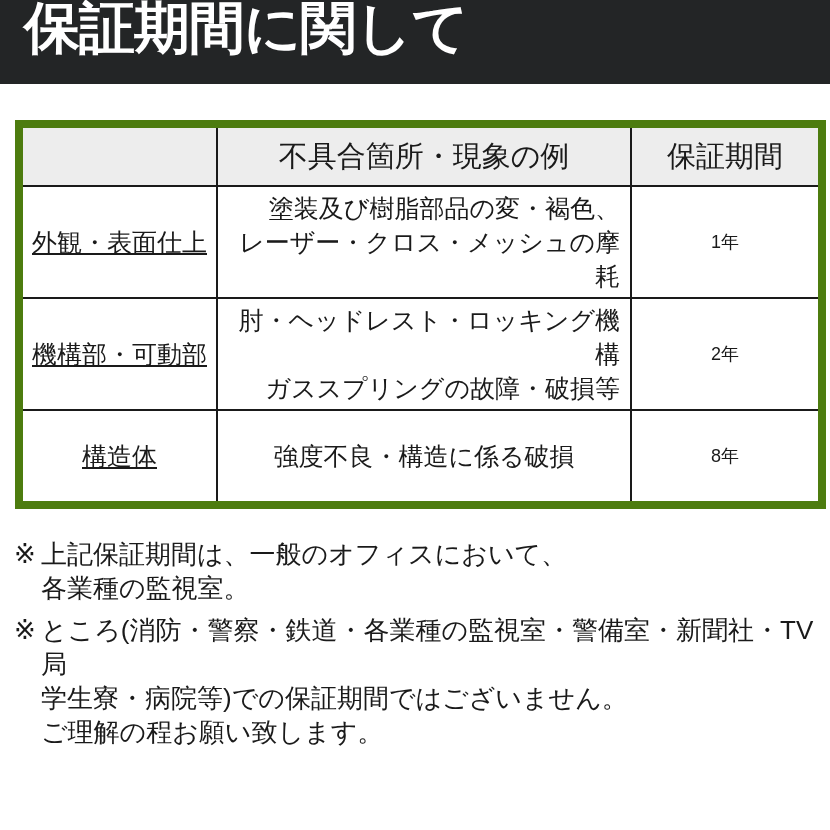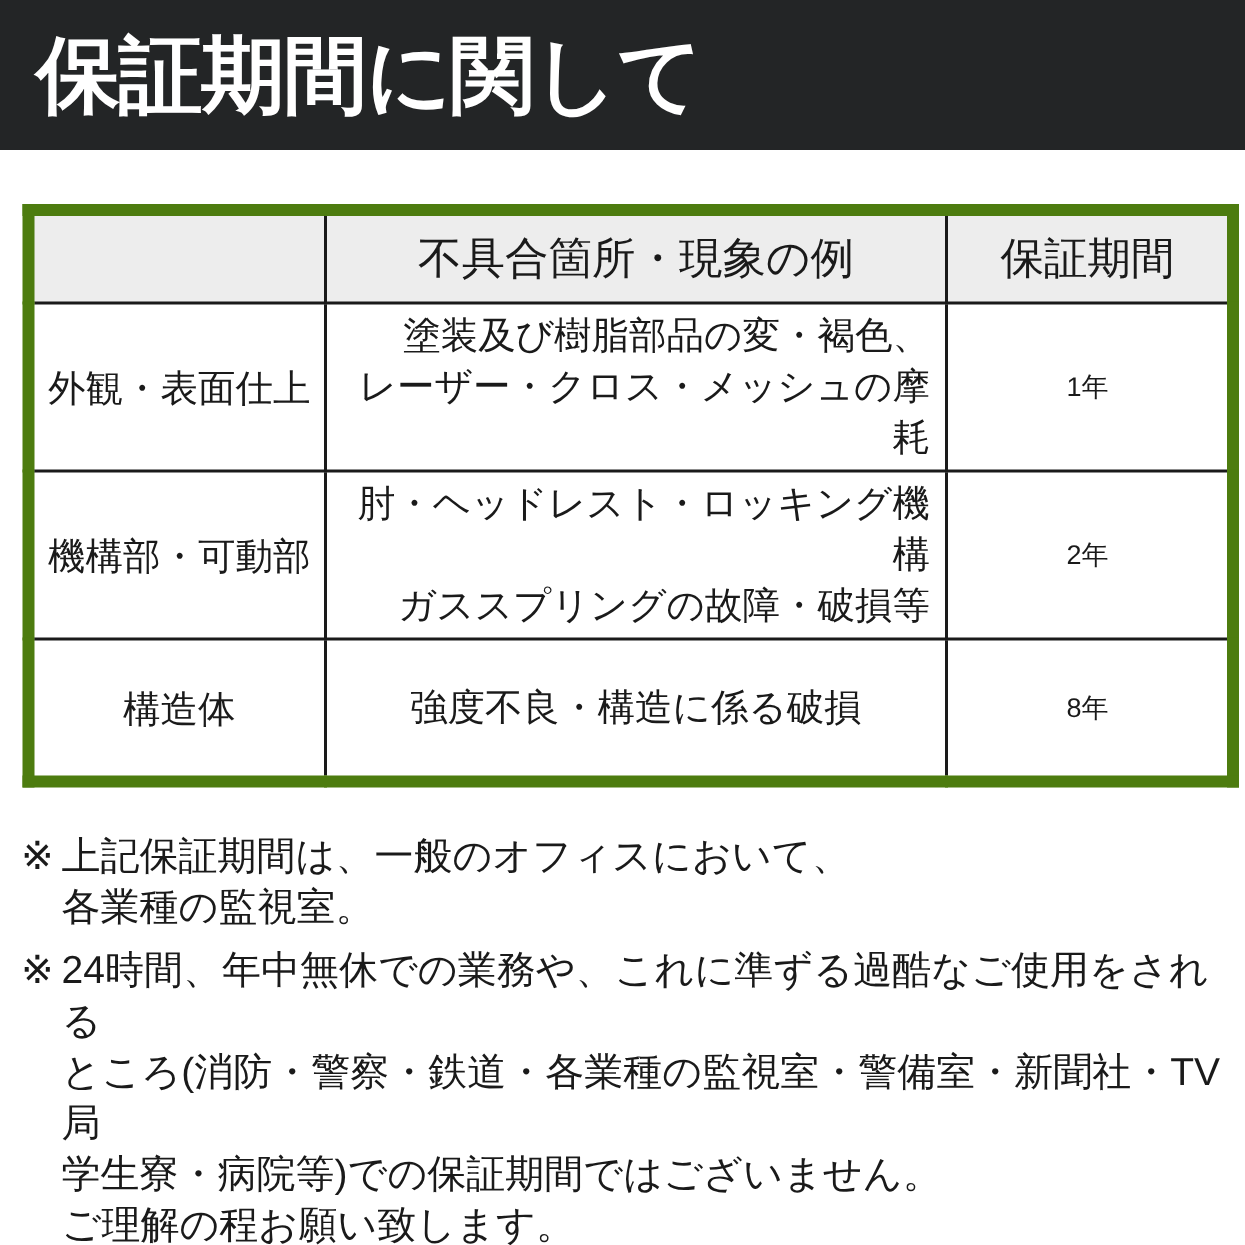--- a/index.html
+++ b/index.html
@@ -5,23 +5,23 @@
   html,body{margin:0;padding:0;}
   body{
     width:830px;height:830px;
     background:#ffffff;
     color:#1a1a1a;
     font-family:"Liberation Sans","DejaVu Sans",sans-serif;
     overflow:hidden;
   }
   
   .title-bar{
-    width:830px;height:100px;
+    width:830px;height:84px;
     background:#232526;
-    display:flex;align-items:center;
+    display:flex;
     box-sizing:border-box;
     padding-left:24px;
   }
   .title-bar h1{
     margin:0;
     color:#ffffff;
     font-size:56px;
     font-weight:900;
     letter-spacing:-1px;
     line-height:1;
@@ -49,20 +49,21 @@
     font-size:29px;
     font-weight:500;
     text-align:center;
   }
   tr.r1{height:90px;}
   tr.r2{height:91px;}
   tr.r3{height:95px;}
   td.part{
     text-align:center;
     font-size:25px;
+    text-decoration:underline;
   }
   td.examples{
     padding:4px 10px;
     font-size:25px;
     line-height:1.36;
     text-align:right;
   }
   td.examples.centered{text-align:center;padding:4px 0;}
   td.period{
     text-align:center;
@@ -137,20 +138,19 @@
     <span class="marker">※</span>
     <div class="lines">
       <div>上記保証期間は、一般のオフィスにおいて、</div>
       <div>各業種の監視室。</div>
     </div>
   </div>
 
   <div class="note">
     <span class="marker">※</span>
     <div class="lines">
-      <div>24時間、年中無休での業務や、これに準ずる過酷なご使用をされる</div>
       <div>ところ(消防・警察・鉄道・各業種の監視室・警備室・新聞社・TV局</div>
       <div>学生寮・病院等)での保証期間ではございません。</div>
       <div>ご理解の程お願い致します。</div>
     </div>
   </div>
 
 </div>
 
 </body></html>

